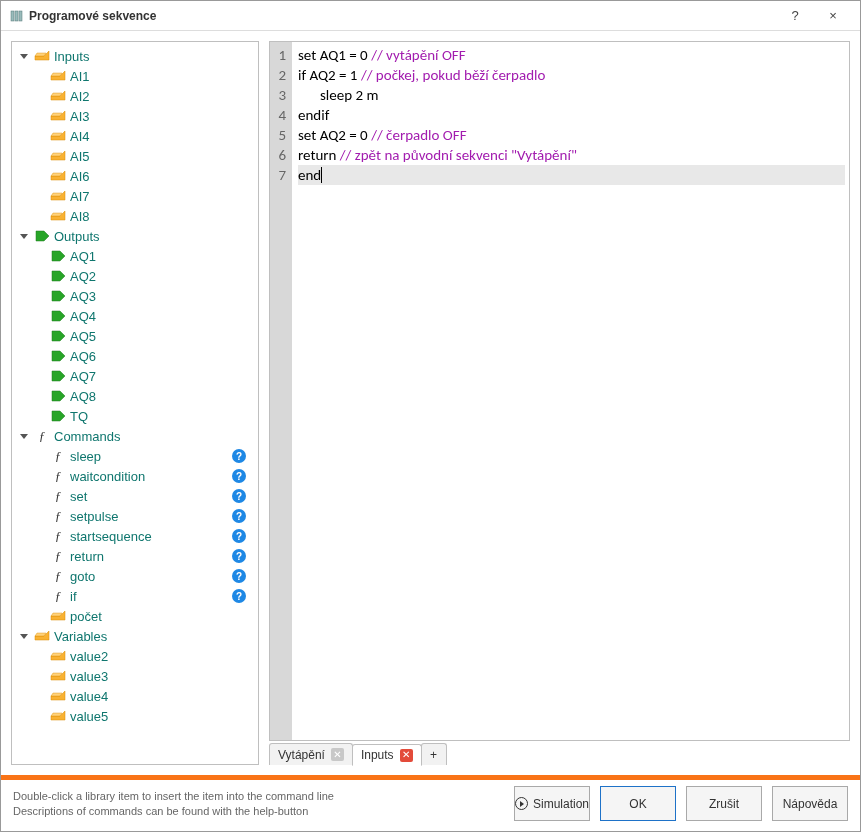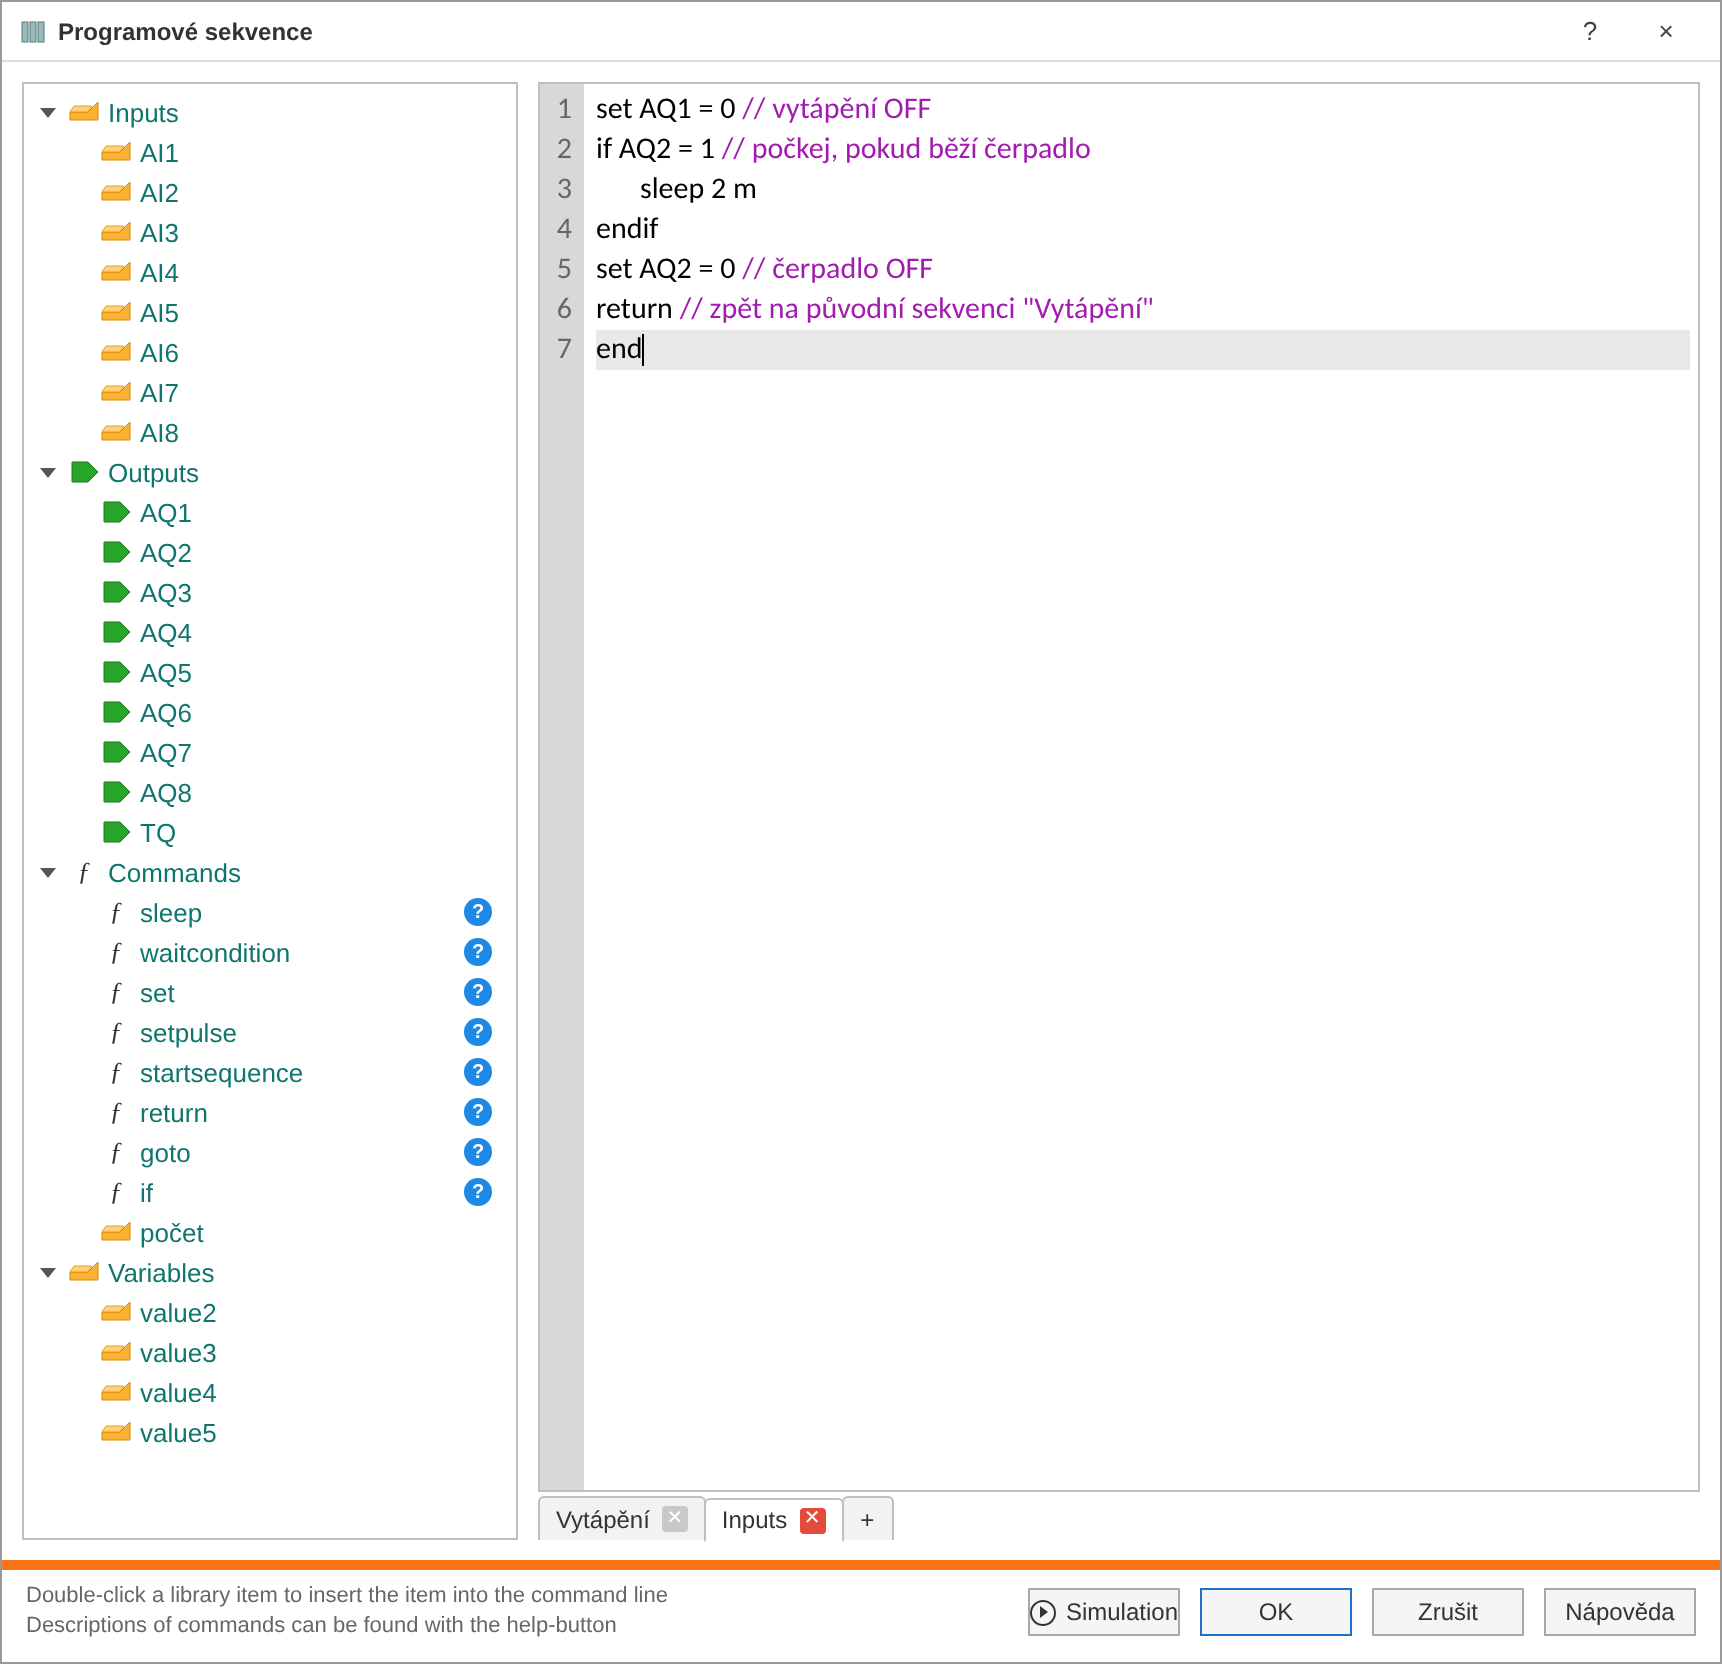--- a/index.html
+++ b/index.html
@@ -173,21 +173,21 @@
   .footer {
     border-top:5px solid #f97316;
     padding: 6px 12px 10px 12px;
     display:flex;
     align-items:center;
     gap:10px;
   }
   .footer .hints { flex:1; color:#666; font-size:11px; line-height:1.35; }
   .footer .btn {
     min-width:76px;
-    height:24px;
+    height:35px;
     border:1px solid #a9a9a9;
     background:#f5f5f5;
     font-size:12px;
     display:flex;align-items:center;justify-content:center;
     cursor:default;
     gap:5px;
   }
   .footer .btn.primary { border:1.5px solid #1e72c8; }
   .footer .play-ring {
     width:13px;height:13px;border:1.5px solid #333;border-radius:50%;

